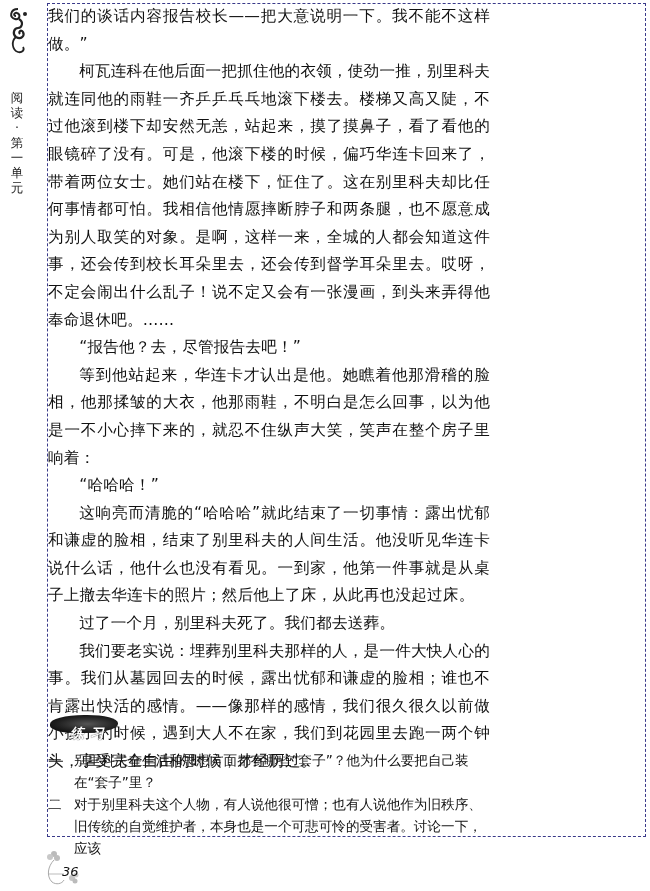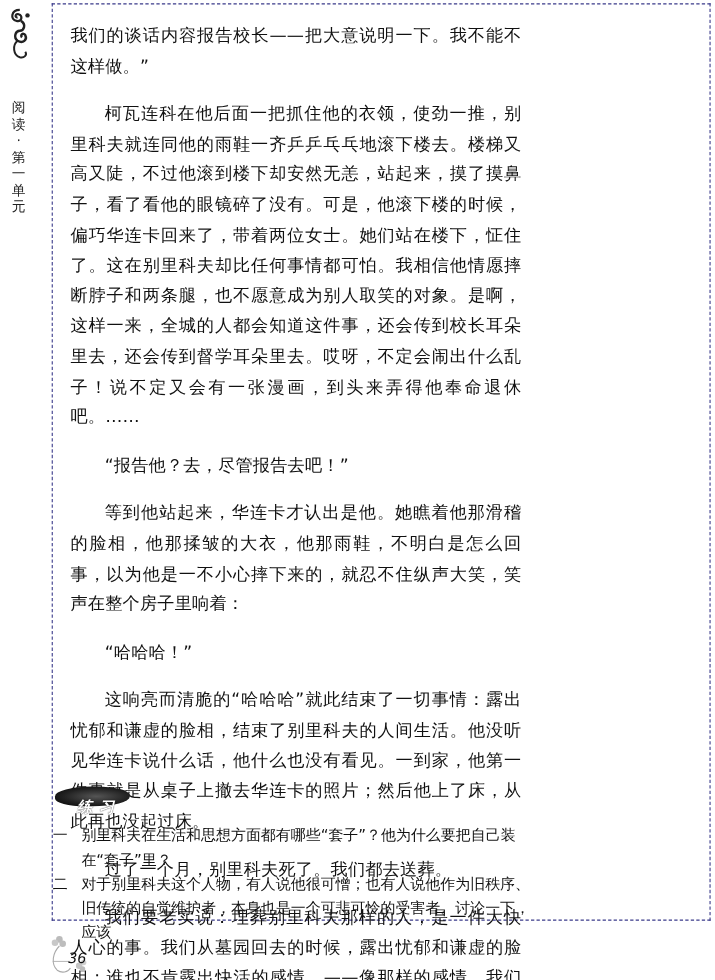--- a/index.html
+++ b/index.html
@@ -18,21 +18,21 @@
   }
   .side-label {
     position: absolute; left: 9px; top: 90px; width: 16px;
     font-size: 12.5px; line-height: 15px; text-align: center; color: #222;
   }
   .side-label span { display: block; }
   .body-text {
     position: absolute; left: 48px; top: 3px; width: 442px;
     font-size: 15.6px; line-height: 27.6px; letter-spacing: 0.2px;
   }
-  .body-text p { margin: 16px; text-indent: 2em; text-align: justify; }
+  .body-text p { margin: 0; text-indent: 2em; text-align: justify; }
   .body-text p.noindent { text-indent: 0; }
   .exercise-badge {
     position: absolute; left: 50px; top: 712px; width: 68px; height: 22px;
   }
   .exercise-badge .blob {
     position: absolute; left: 0; top: 3px; width: 68px; height: 18px;
     background: radial-gradient(ellipse at 55% 50%, #555 0%, #222 55%, #000 100%);
     border-radius: 50% 45% 50% 40%;
   }
   .exercise-badge .label {

